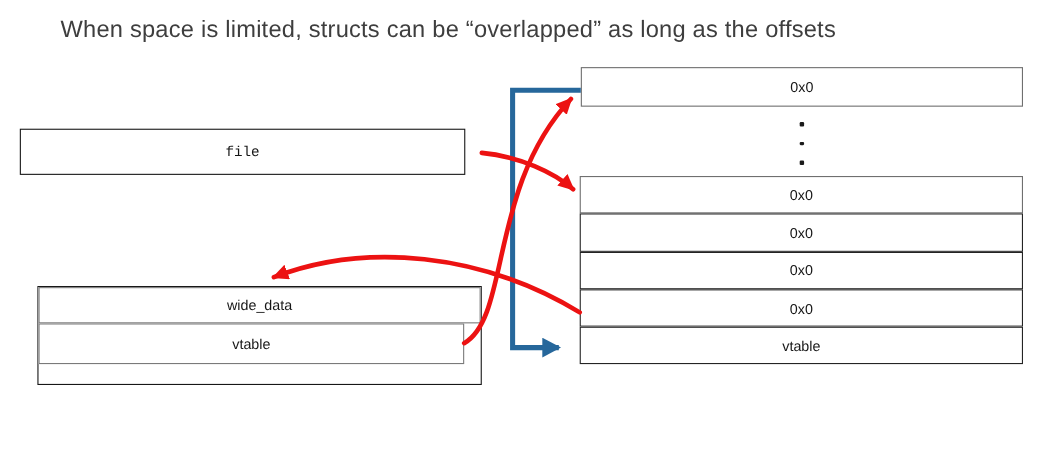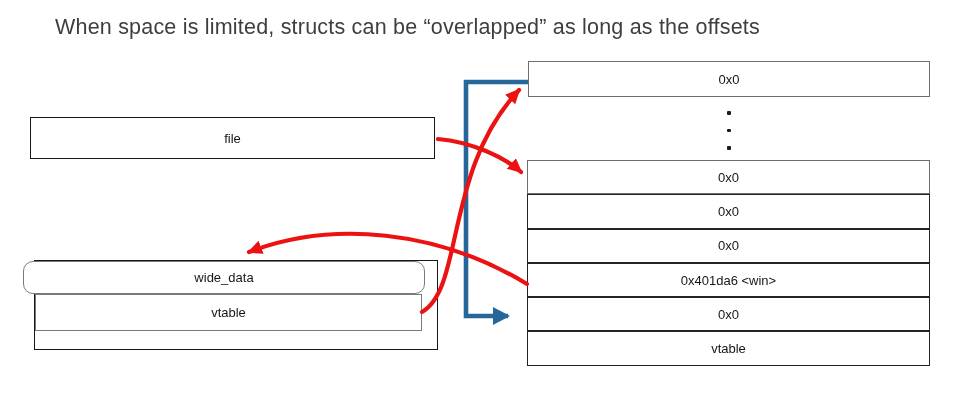--- a/index.html
+++ b/index.html
@@ -12,23 +12,23 @@
     letter-spacing:0.2px;white-space:nowrap;
   }
   .t1{top:15px;}
   .t2{top:57px;}
   .box{
     position:absolute;background:#ffffff;display:flex;align-items:center;justify-content:center;
     box-sizing:border-box;font-size:13px;color:#161616;
   }
   .dark{border:1.6px solid #171717;}
   .gray{border:1.4px solid #7a7a7a;}
-  .file-box{left:30px;top:117px;width:405px;height:42px;}
+  .file-box{left:18px;top:117px;width:405px;height:42px;font-family:Liberation Mono, monospace;}
   .outer-box{left:34px;top:260px;width:404px;height:90px;background:transparent;}
-  .wide-data-box{left:23px;top:261px;width:402px;height:33px;border-radius:10px;}
+  .wide-data-box{left:35px;top:261px;width:402px;height:33px;}
   .vtable-box{left:35px;top:294px;width:387px;height:37px;}
   .top-cell{left:528px;top:61px;width:402px;height:36px;border:1.6px solid #6f6f6f;}
   .dots{
     position:absolute;left:727px;top:111px;display:flex;flex-direction:column;gap:14px;
     align-items:center;
   }
   .dot{width:3.5px;height:3.5px;background:#1a1a1a;border-radius:1px;}
   .mem-stack{position:absolute;left:527px;top:160px;width:403px;}
   .mem-row{
     box-sizing:border-box;height:34.3px;border:1.6px solid #242424;background:#ffffff;
@@ -63,21 +63,20 @@
   <div class="dots">
     <span class="dot"></span>
     <span class="dot"></span>
     <span class="dot"></span>
   </div>
 
   <div class="mem-stack">
     <div class="mem-row">0x0</div>
     <div class="mem-row">0x0</div>
     <div class="mem-row">0x0</div>
-    <div class="mem-row">0x401da6 &lt;win&gt;</div>
     <div class="mem-row">0x0</div>
     <div class="mem-row">vtable</div>
   </div>
 
   <svg class="overlay" viewBox="0 0 967 420">
     <defs>
       <marker id="ah-red" markerUnits="userSpaceOnUse" markerWidth="18" markerHeight="16" refX="13" refY="7" orient="auto">
         <path d="M0,0 L15,7 L0,14 Z" fill="#ec1212"></path>
       </marker>
       <marker id="ah-blue" markerUnits="userSpaceOnUse" markerWidth="22" markerHeight="20" refX="15" refY="9" orient="auto">

